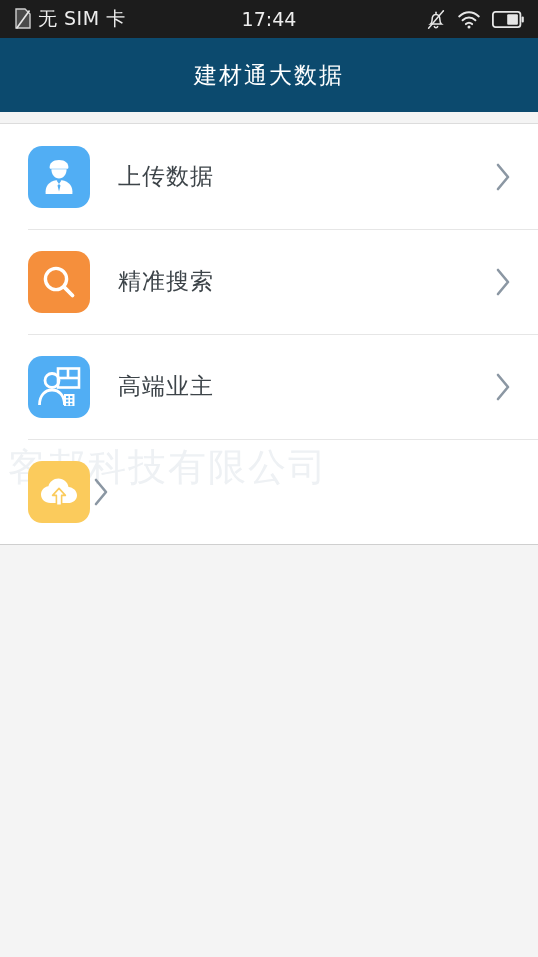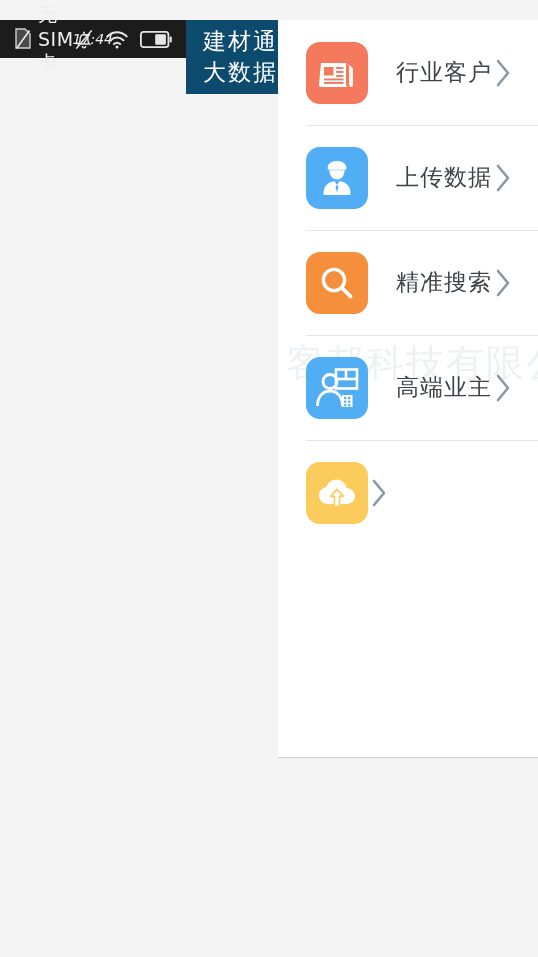--- a/index.html
+++ b/index.html
@@ -16,21 +16,21 @@
     background:#1c1c1c;
     display:flex; align-items:center;
     padding:0 14px;
     color:#f2f2f2;
     position:relative;
   }
   .sb-left{ display:flex; align-items:center; gap:6px; }
   .sb-sim-text{ font-size:19px; letter-spacing:.5px; color:#ededed; }
   .sb-center{
     position:absolute; left:0; right:0; text-align:center;
-    font-size:14px; color:#ededed; pointer-events:none;font-style:italic;
+    font-size:19px; color:#ededed; pointer-events:none;
   }
   .sb-right{
     margin-left:auto; display:flex; align-items:center; gap:11px;
     position:relative; z-index:2;
   }
 
   
   .appbar{
     height:74px; width:100%;
     background:#0c4a6e;
@@ -79,21 +79,21 @@
   .row-label{
     margin-left:28px;
     font-size:23px;
     color:#3d4449;
     letter-spacing:1px;
     flex:1 1 auto;
     white-space:nowrap;
   }
   .chev{ flex:0 0 auto; }
   .filler{ background:#f4f4f4; flex:1 1 auto; }
-  .screen{ display:flex; flex-direction:row; height:738px;margin-top:20px; }
+  .screen{ display:flex; flex-direction:column; height:738px; }
   svg{ display:block; }
 </style>
 </head>
 <body>
 
 <div class="screen">
 
   <div class="statusbar">
     <div class="sb-left">
       <span>
@@ -141,40 +141,20 @@
   <div class="appbar">
     <div class="appbar-title">建材通大数据</div>
   </div>
 
   <div class="gap"></div>
 
   <div class="list">
 
     <div class="watermark">客邦科技有限公司</div>
 
-    <div class="row">
-      <div class="row-icon" style="background:#f4795d">
-        <svg width="36" height="30" viewBox="0 0 36 30">
-          <path d="M2 5 h25 v22 a2 2 0 0 0 2 2 h-27 a2 2 0 0 1 -2 -2 z" fill="#fff"></path>
-          <path d="M27 5 l7 5 v17 a2 2 0 0 1 -4 0 v-19 z" fill="#fff" opacity=".92"></path>
-          <rect x="5" y="9" width="9.5" height="8.5" fill="#f4795d"></rect>
-          <rect x="17" y="9" width="7.5" height="1.9" fill="#f4795d"></rect>
-          <rect x="17" y="13" width="7.5" height="1.9" fill="#f4795d"></rect>
-          <rect x="17" y="17" width="7.5" height="1.9" fill="#f4795d"></rect>
-          <rect x="5" y="20.5" width="19.5" height="1.9" fill="#f4795d"></rect>
-          <rect x="5" y="24" width="19.5" height="1.9" fill="#f4795d"></rect>
-        </svg>
-      </div>
-      <div class="row-label">行业客户</div>
-      <span class="chev">
-        <svg width="22" height="34" viewBox="0 0 22 34">
-          <path d="M6 5 L16 17 L6 29" fill="none" stroke="#8b97a3" stroke-width="2.6" stroke-linecap="round" stroke-linejoin="round"></path>
-        </svg>
-      </span>
-    </div>
 
     <div class="row">
       <div class="row-icon" style="background:#51aef4">
         <svg width="34" height="38" viewBox="0 0 34 38">
           <path d="M17 2 c-6.4 0 -9.4 3.3 -9.4 7.4 0 .9 .4 1.4 1.3 1.4 h16.2 c.9 0 1.3 -.5 1.3 -1.4 C26.4 5.3 23.4 2 17 2 z" fill="#fff"></path>
           <path d="M9.4 11.2 c0 5.2 3.2 9.3 7.6 9.3 s7.6 -4.1 7.6 -9.3 z" fill="#fff"></path>
           <path d="M17 22 c-7.8 0 -13.4 4.6 -13.4 11.3 V36 h26.8 v-2.7 C30.4 26.6 24.8 22 17 22 z" fill="#fff"></path>
           <path d="M14.6 22.4 L17 26 l2.4 -3.6 -2.4 -1.1 z" fill="#51aef4"></path>
           <path d="M17 26 l1.5 1.4 -1.5 6 -1.5 -6 z" fill="#51aef4"></path>
         </svg>

